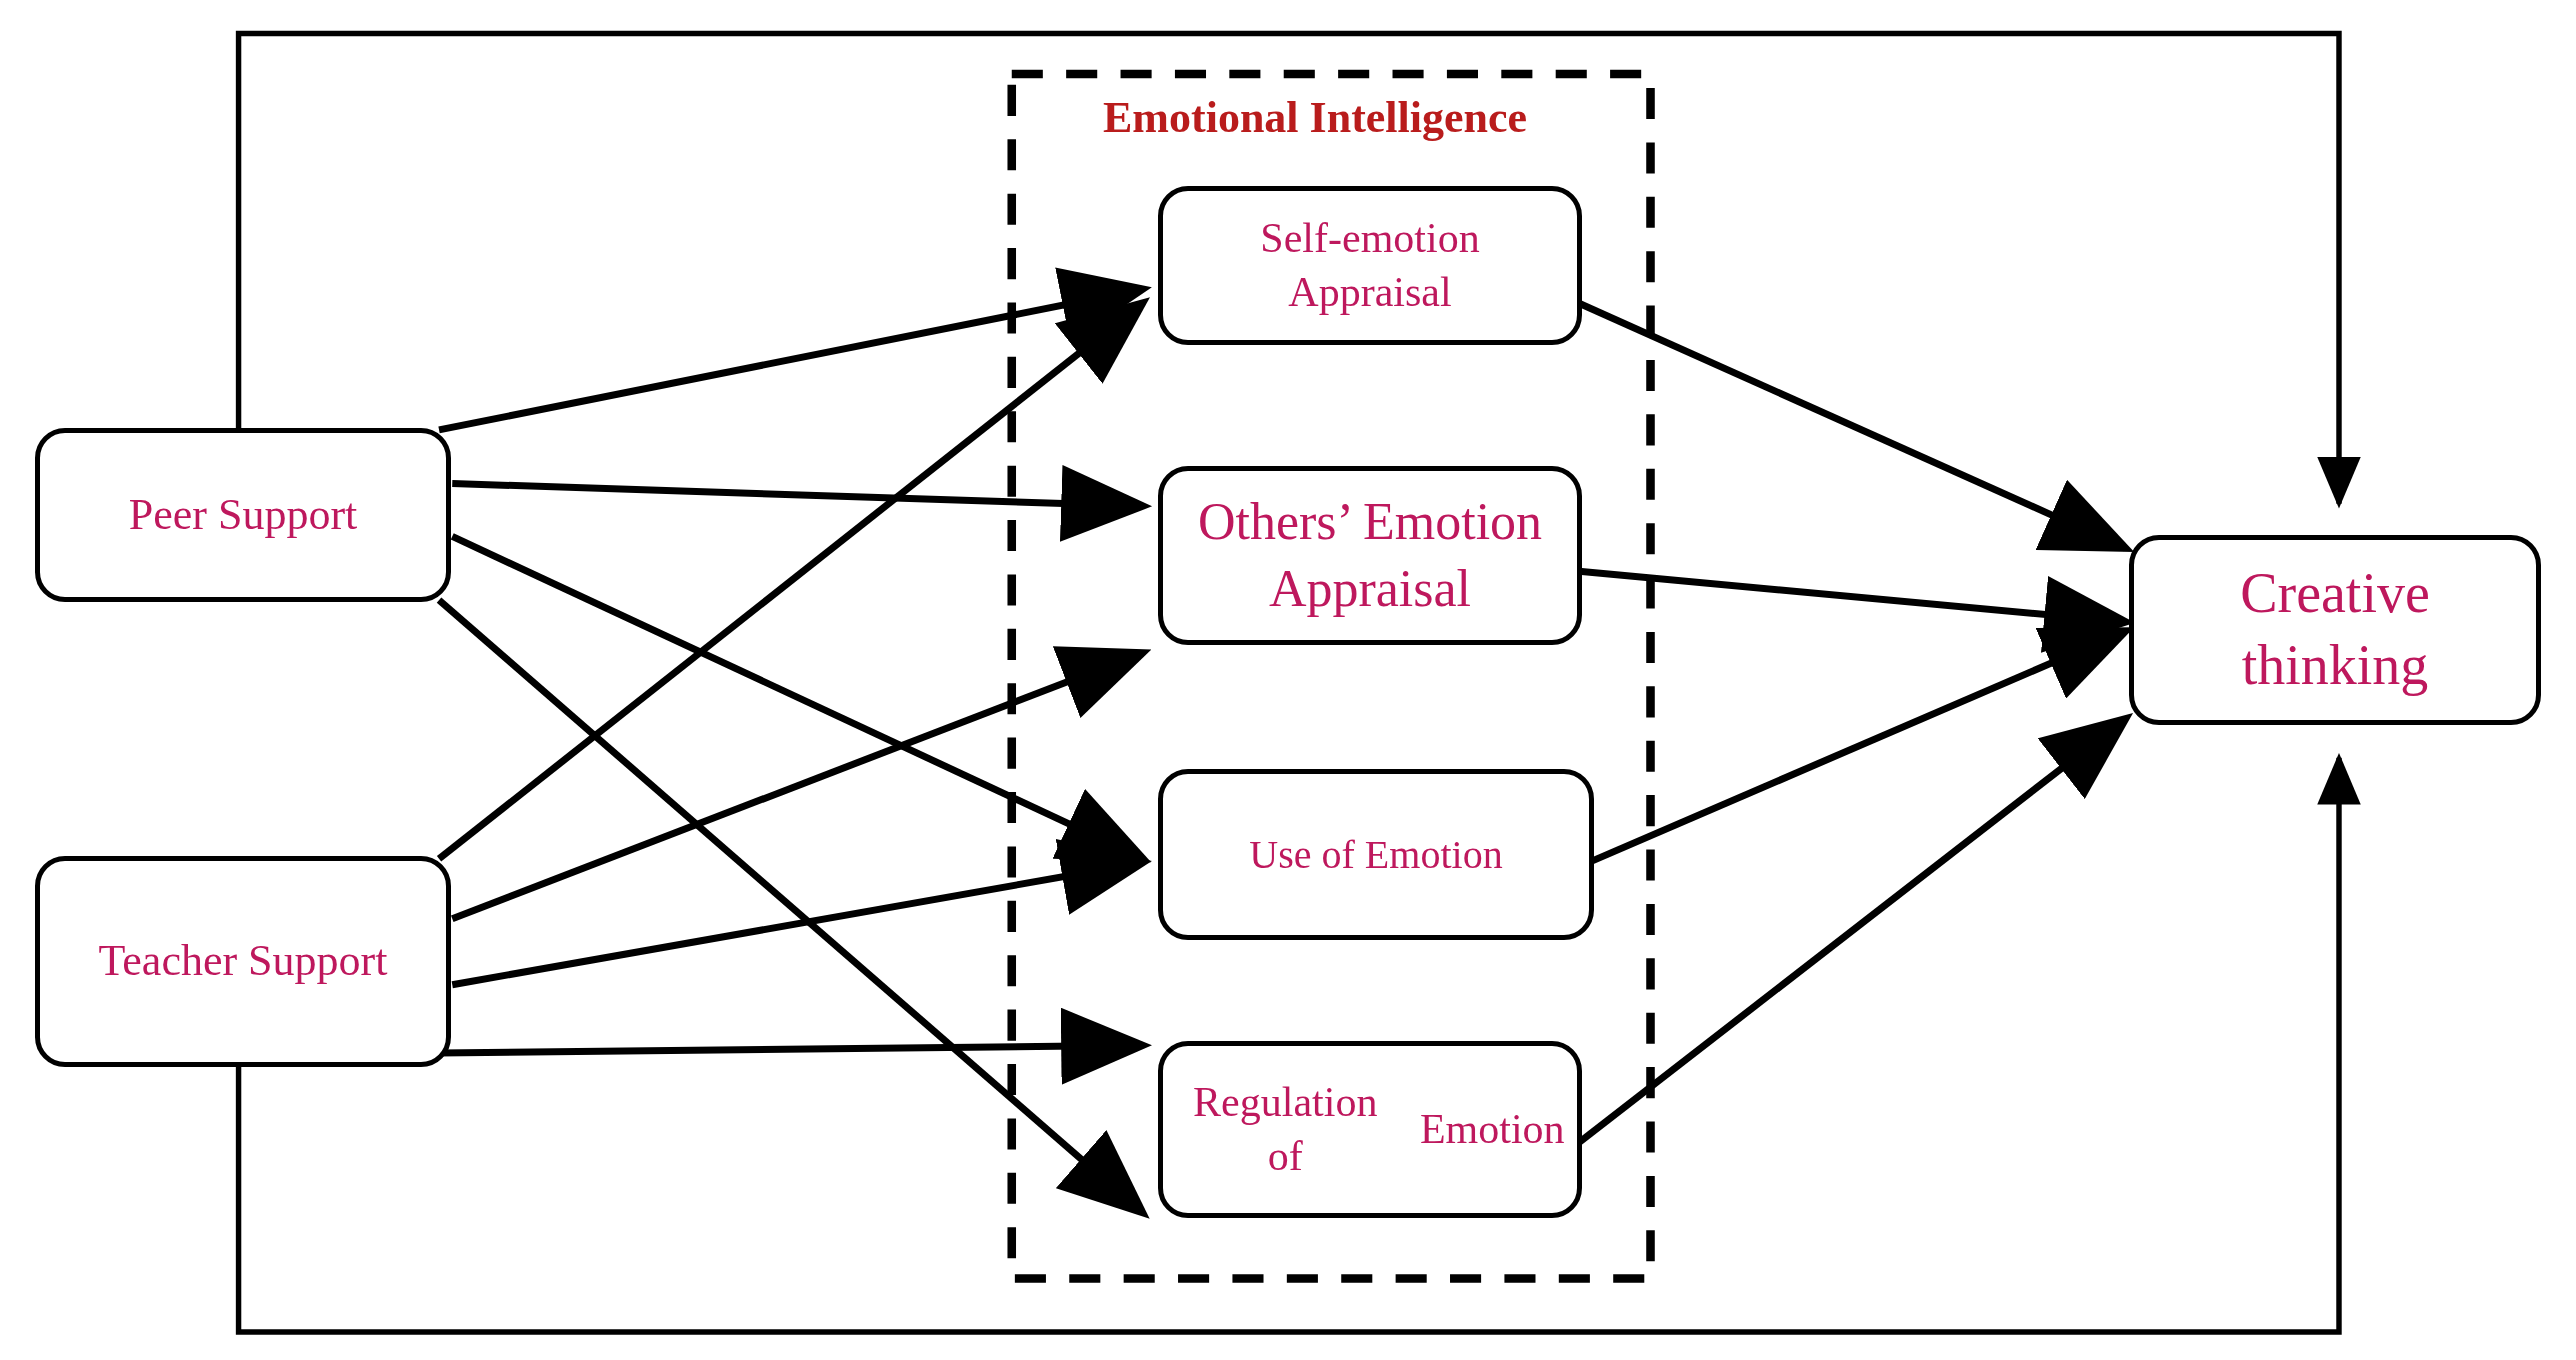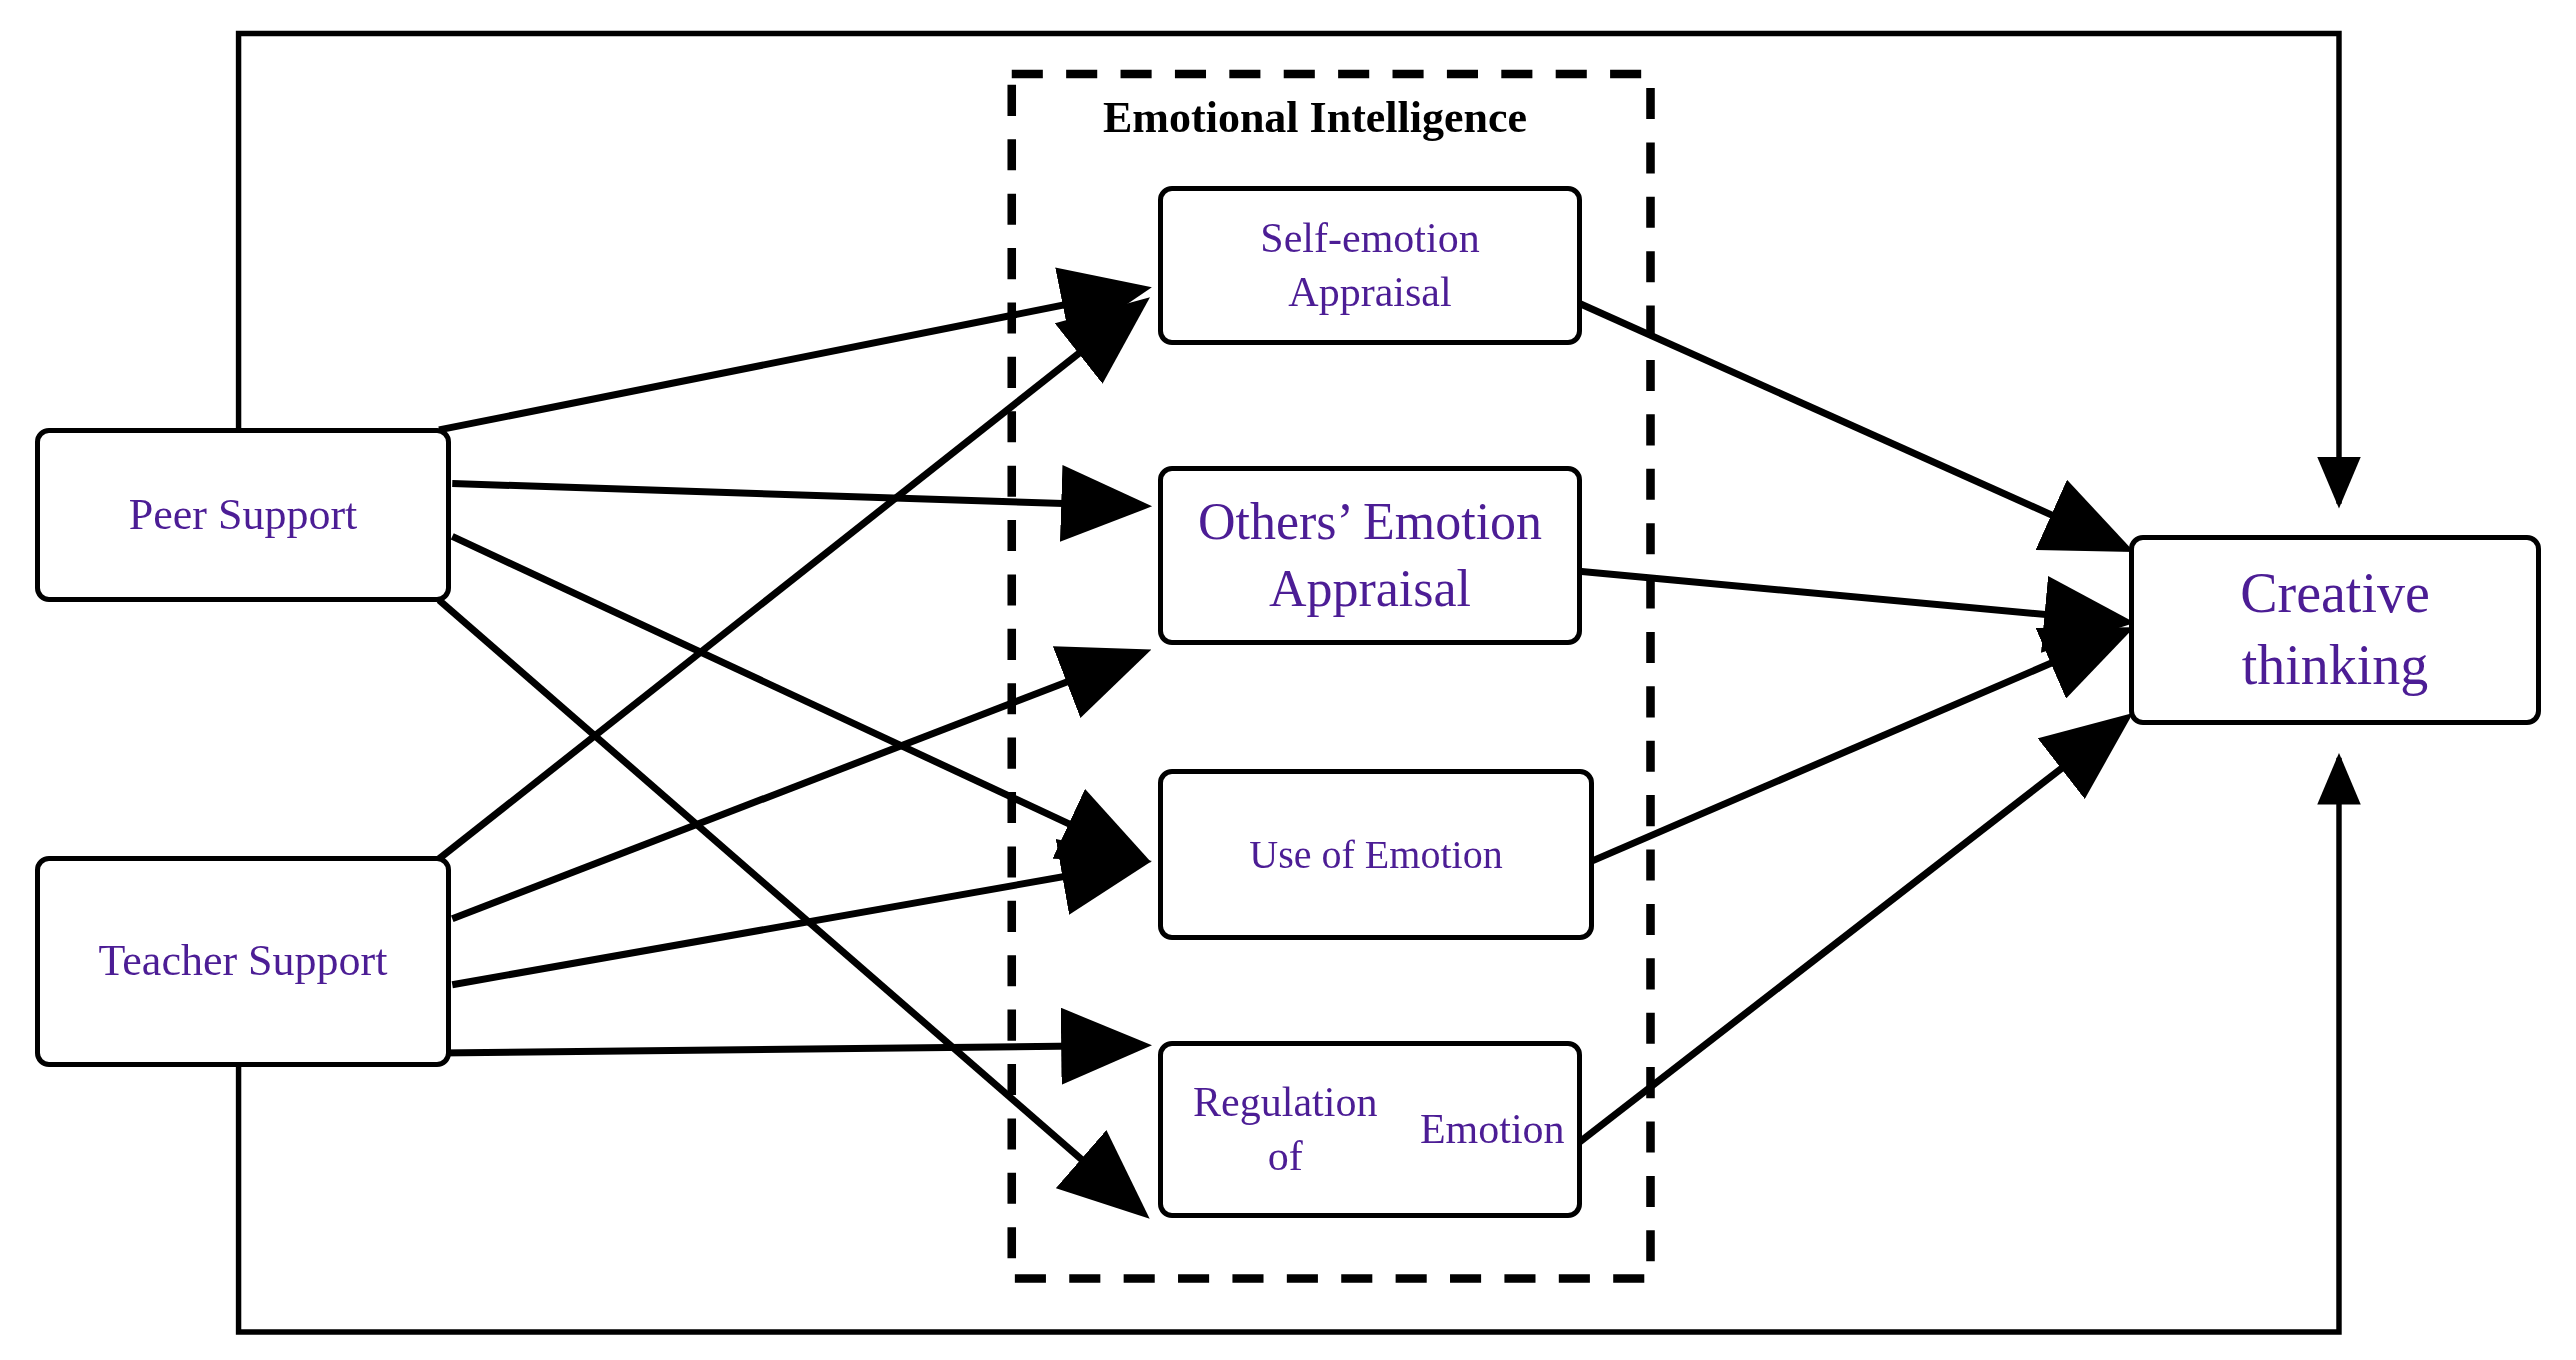--- a/index.html
+++ b/index.html
@@ -4,36 +4,36 @@
 <style>
   html,body{margin:0;padding:0;background:#ffffff;}
   body{width:2576px;height:1361px;font-family:"Liberation Serif",serif;}
   #stage{position:relative;width:2576px;height:1361px;background:#fff;overflow:hidden;}
   svg.layer{position:absolute;left:0;top:0;width:2576px;height:1361px;}
   .nodebox{
     position:absolute;
     box-sizing:border-box;
     background:#ffffff;
     border:5.4px solid #000000;
-    border-radius:14px;
+    border-radius:30px;
     display:flex;
     align-items:center;
     justify-content:center;
     text-align:center;
     font-family:"Liberation Serif",serif;
-    color:#4c1d95;
+    color:#be185d;
     line-height:1.28;
     z-index:5;
   }
   .nodebox span{display:block;padding:0 12.4px;}
   .grouplabel{
     position:absolute;
     font-family:"Liberation Serif",serif;
     font-weight:bold;
-    color:#000000;
+    color:#b91c1c;
     z-index:6;
     white-space:nowrap;
   }
 </style>
 </head>
 <body>
 
 <div id="stage">
 
   <svg class="layer" viewBox="0 0 3315 1751">

